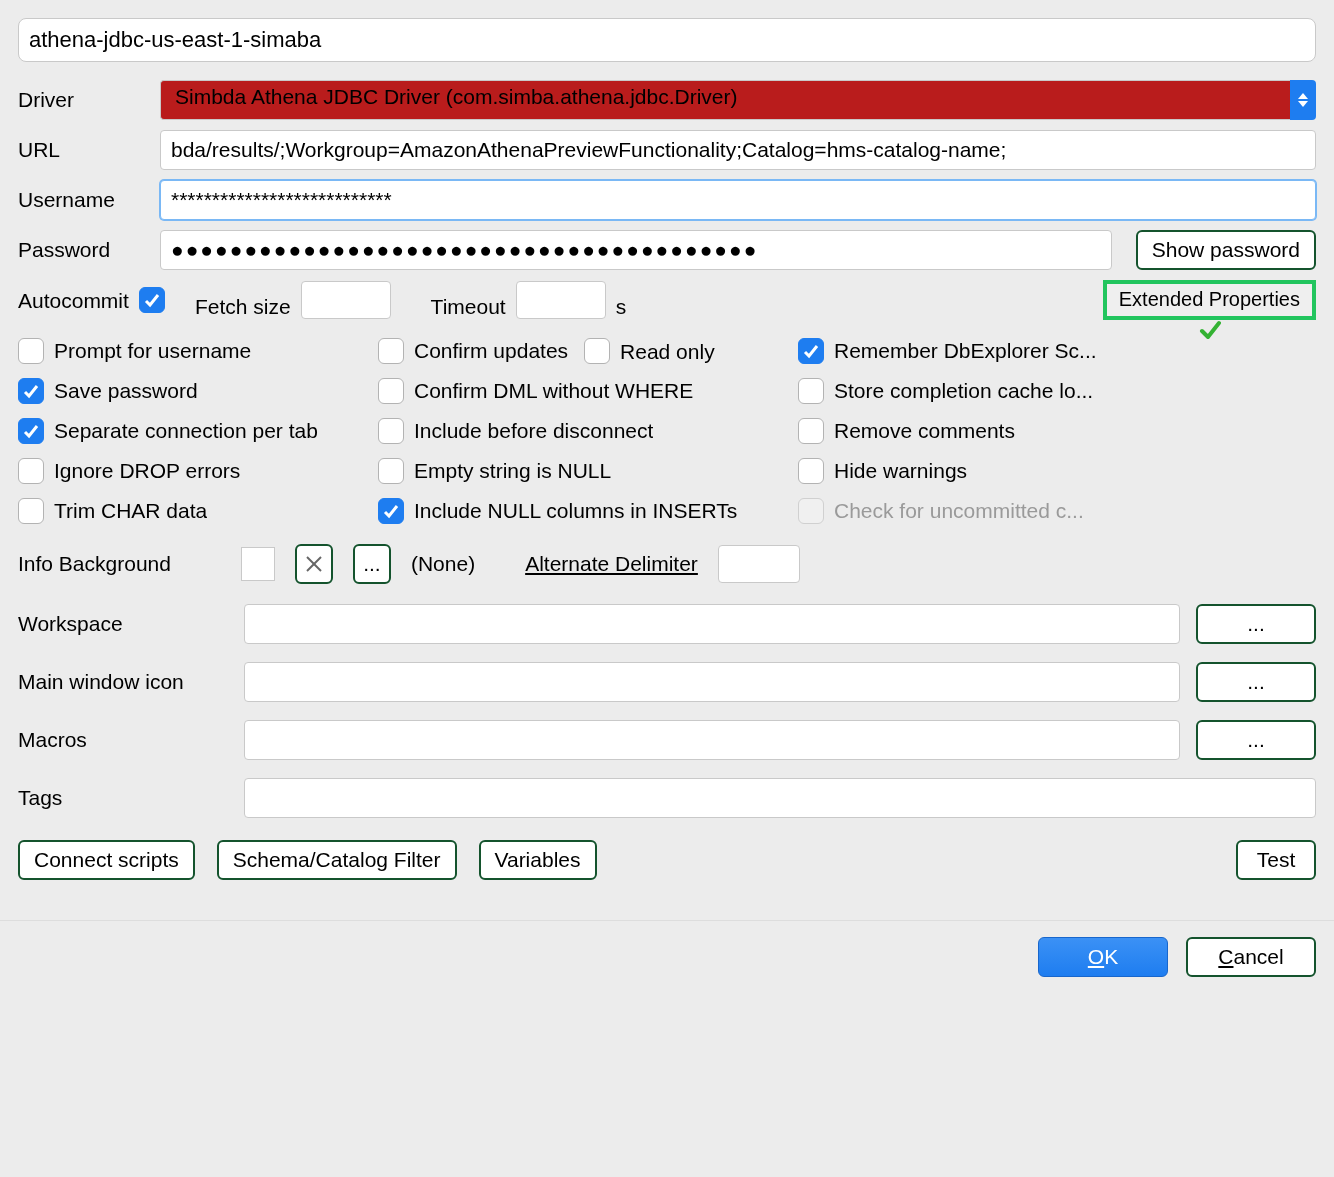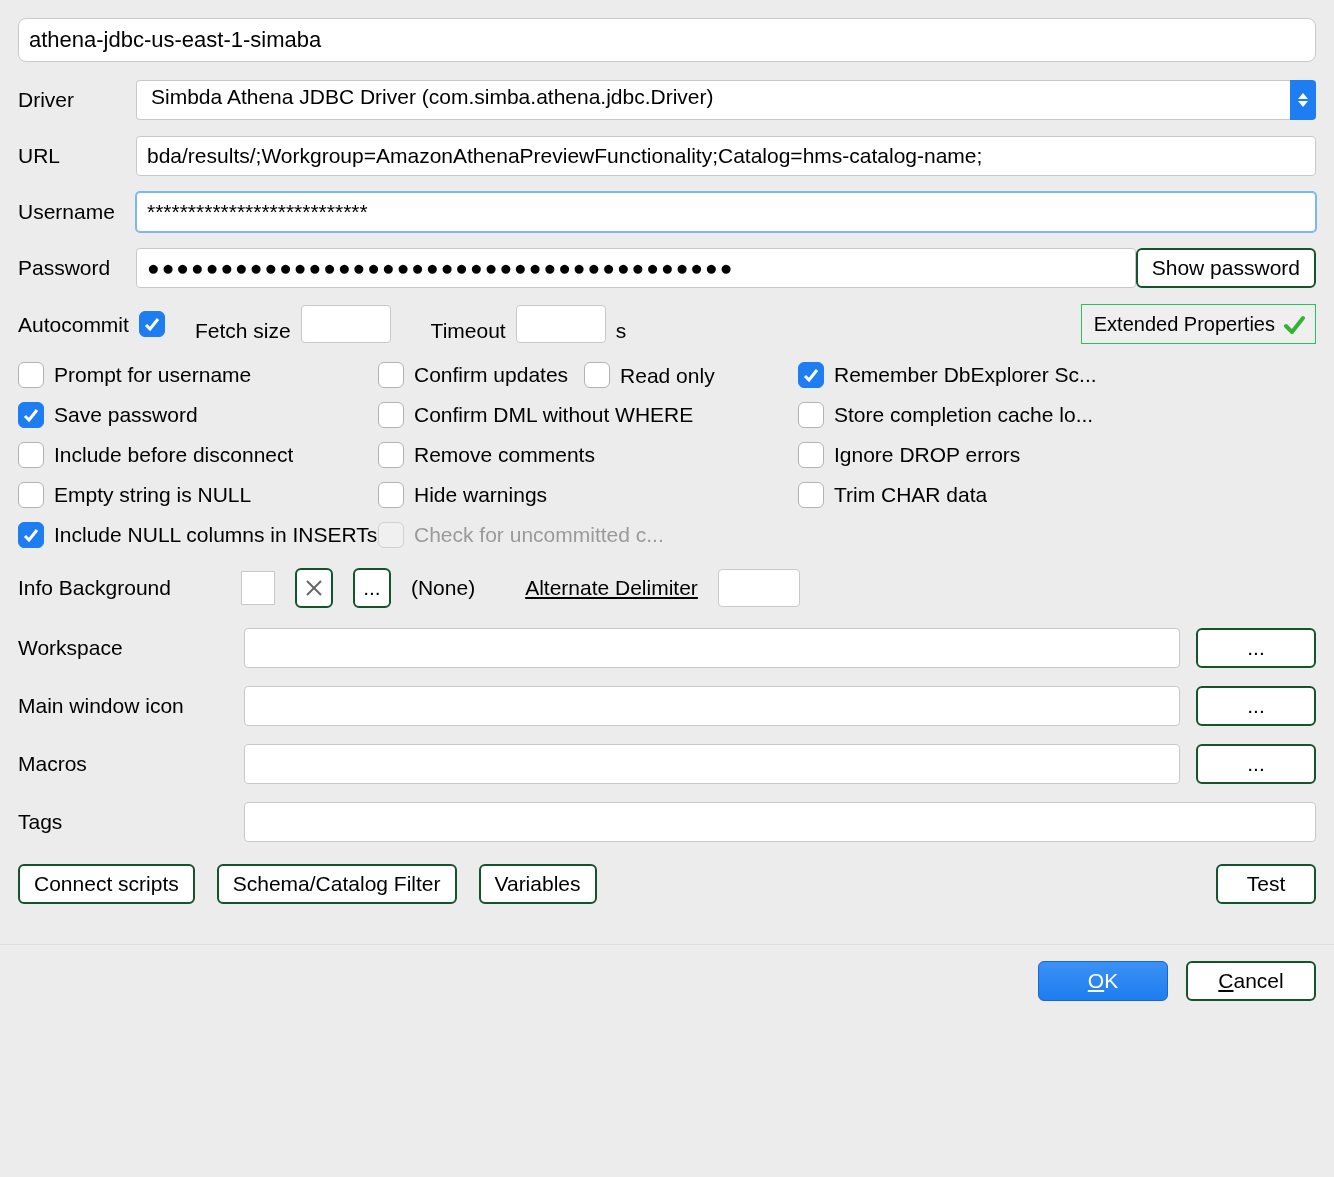--- a/index.html
+++ b/index.html
@@ -21,40 +21,40 @@
     border: 1px solid #c9c9c9;
     border-radius: 8px;
     background: #fff;
     padding: 4px 10px;
     font-size: 22px;
     margin-bottom: 18px;
   }
   .row {
     display: flex;
     align-items: center;
-    margin-bottom: 16px;
-    gap: 0;
+    margin-bottom: 10px;
+    gap: 24px;
   }
   .lbl {
     width: 118px;
     flex-shrink: 0;
     white-space: nowrap;
   }
   .select-wrap {
     position: relative;
     flex: 1;
     display: flex;
   }
   .select-wrap .select-input {
     flex: 1;
     height: 40px;
     border: 1px solid #c9c9c9;
     border-radius: 4px 0 0 4px;
     border-right: none;
-    background: #ffffff;
+    background: #b91c1c;
     padding: 4px 14px;
     font-size: 21px;
   }
   .select-arrow {
     width: 26px;
     background: #1e7df0;
     border-radius: 0 4px 4px 0;
     display: flex;
     flex-direction: column;
     align-items: center;
@@ -102,24 +102,25 @@
   .btn.small-square {
     width: 38px;
     padding: 0;
     justify-content: center;
   }
   .ext-prop {
     display: flex;
     align-items: center;
     gap: 8px;
     height: 40px;
-    border: 1px solid #22c55e;
+    border: 4px solid #22c55e;
     background: #efefef;
     padding: 4px 12px;
     font-size: 20px;
+    flex-direction: column;
   }
   .check-green {
     display: inline-block;
     width: 20px;
     height: 20px;
     position: relative;
   }
   .check-green svg { display: block; }
   .option-row {
     display: flex;
@@ -365,20 +366,28 @@
     </div>
     <div class="cell">
       <span class="cb"></span>
       <span class="txt">Confirm DML without WHERE</span>
     </div>
     <div class="cell">
       <span class="cb"></span>
       <span class="txt">Store completion cache lo...</span>
     </div>
 
+    <div class="cell">
+      <span class="cb checked">
+          <svg width="18" height="18" viewBox="0 0 18 18">
+            <polyline class="cb-tick" points="3,10 7,14 15,4"></polyline>
+          </svg>
+        </span>
+      <span class="txt">Separate connection per tab</span>
+    </div>
     <div class="cell">
       <span class="cb"></span>
       <span class="txt">Include before disconnect</span>
     </div>
     <div class="cell">
       <span class="cb"></span>
       <span class="txt">Remove comments</span>
     </div>
 
     <div class="cell">
@@ -452,21 +461,21 @@
     <div class="plbl">Tags</div>
     <input class="pinput" value="" style="">
   </div>
 
   
   <div class="bottom-buttons">
     <button class="btn">Connect scripts</button>
     <button class="btn">Schema/Catalog Filter</button>
     <button class="btn">Variables</button>
     <div class="spacer"></div>
-    <button class="btn" style="width:100px;">Test</button>
+    <button class="btn" style="width:80px;">Test</button>
   </div>
 
   
   <div class="footer">
     <button class="btn primary"><span class="mnemonic">O</span>K</button>
     <button class="btn cancel"><span class="mnemonic">C</span>ancel</button>
   </div>
 
 </div>
 

